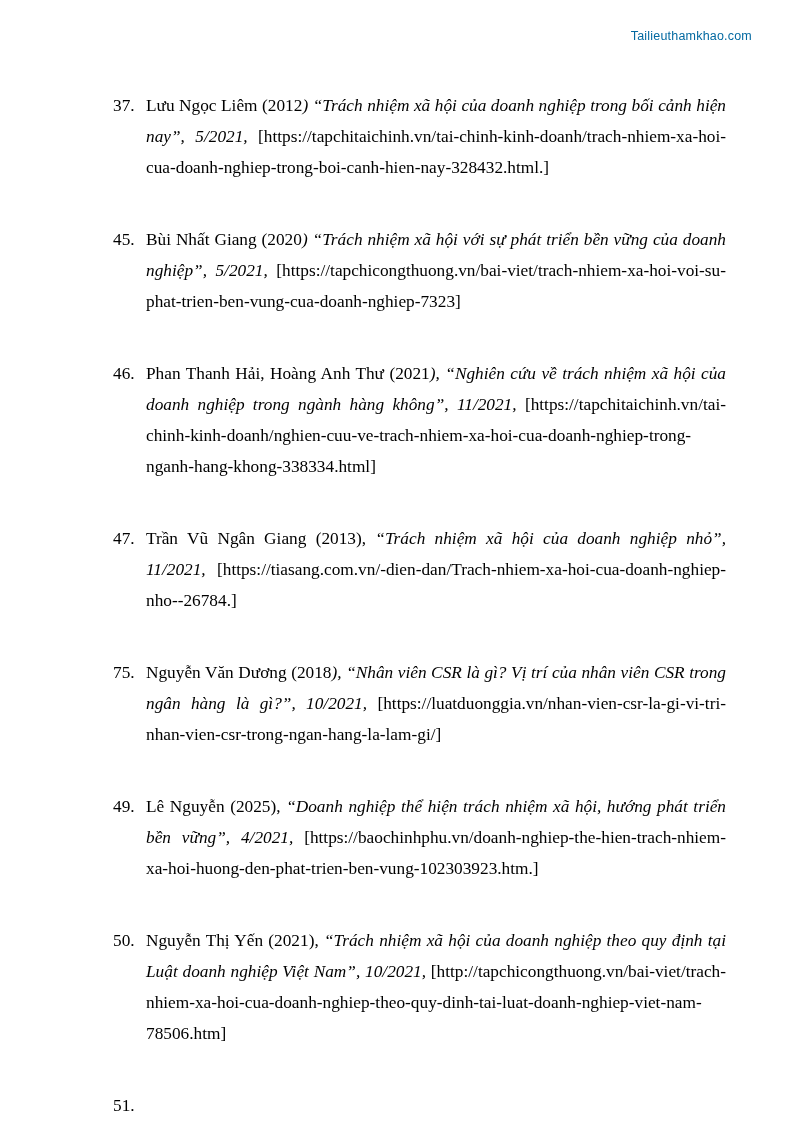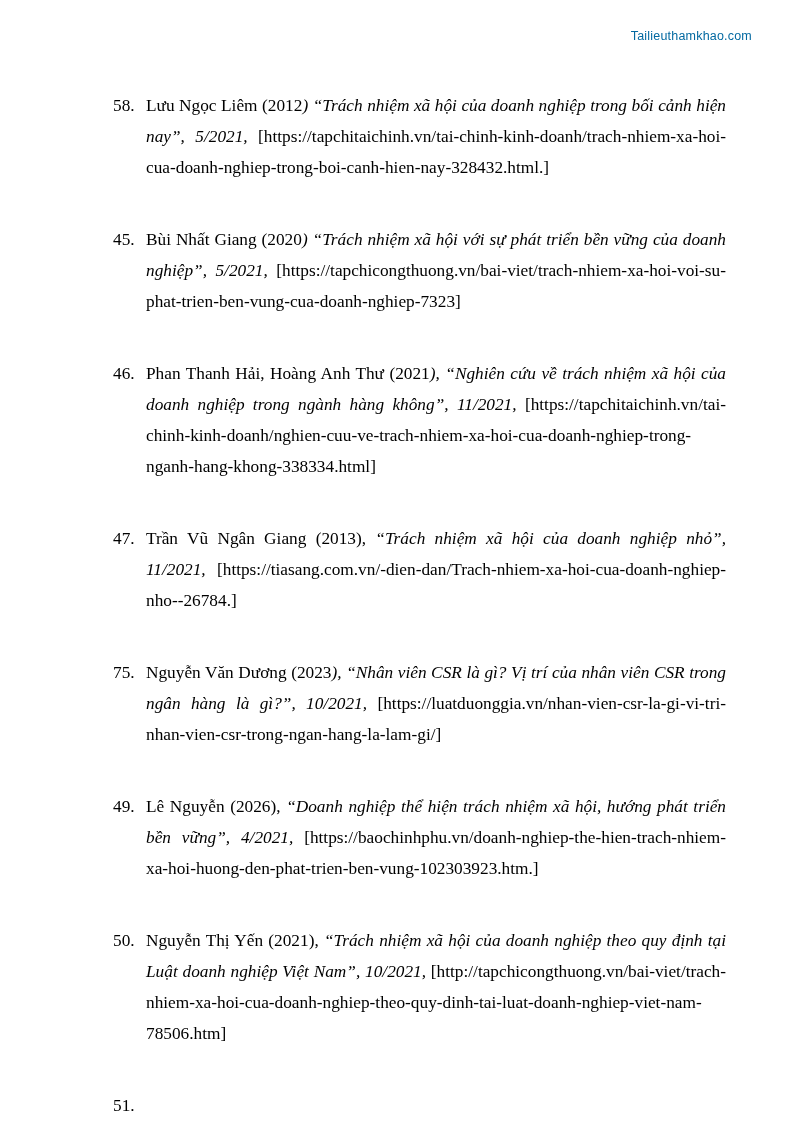--- a/index.html
+++ b/index.html
@@ -82,42 +82,42 @@
 </head>
 <body>
 
 <div id="watermark">Tailieuthamkhao.com</div>
 
 <div id="page">
 
 
   <ol class="ref-list" id="ref-list">
       <li class="ref-item">
-        <span class="ref-num">58.</span>
+        <span class="ref-num">37.</span>
         <span class="ref-body"><span class="ro">Lưu Ngọc Liêm (2012</span><span class="it">) </span><span class="it">“Trách nhiệm xã hội của doanh nghiệp trong bối cảnh hiện nay”</span><span class="it">, 5/2021, </span><span class="url">[https://tapchitaichinh.vn/tai-chinh-kinh-doanh/trach-nhiem-xa-hoi-cua-doanh-nghiep-trong-boi-canh-hien-nay-328432.html.]</span></span>
       </li>
       <li class="ref-item">
         <span class="ref-num">45.</span>
         <span class="ref-body"><span class="ro">Bùi Nhất Giang (2020</span><span class="it">) </span><span class="it">“Trách nhiệm xã hội với sự phát triển bền vững của doanh nghiệp”</span><span class="it">, 5/2021, </span><span class="url">[https://tapchicongthuong.vn/bai-viet/trach-nhiem-xa-hoi-voi-su-phat-trien-ben-vung-cua-doanh-nghiep-7323]</span></span>
       </li>
       <li class="ref-item">
         <span class="ref-num">46.</span>
         <span class="ref-body"><span class="ro">Phan Thanh Hải, Hoàng Anh Thư (2021</span><span class="it">), </span><span class="it">“Nghiên cứu về trách nhiệm xã hội của doanh nghiệp trong ngành hàng không”</span><span class="it">, 11/2021, </span><span class="url">[https://tapchitaichinh.vn/tai-chinh-kinh-doanh/nghien-cuu-ve-trach-nhiem-xa-hoi-cua-doanh-nghiep-trong-nganh-hang-khong-338334.html]</span></span>
       </li>
       <li class="ref-item">
         <span class="ref-num">47.</span>
         <span class="ref-body"><span class="ro">Trần Vũ Ngân Giang (2013),</span><span class="it"> </span><span class="it">“Trách nhiệm xã hội của doanh nghiệp nhỏ”</span><span class="it">, 11/2021, </span><span class="url">[https://tiasang.com.vn/-dien-dan/Trach-nhiem-xa-hoi-cua-doanh-nghiep-nho--26784.]</span></span>
       </li>
       <li class="ref-item">
         <span class="ref-num">75.</span>
-        <span class="ref-body"><span class="ro">Nguyễn Văn Dương (2023</span><span class="it">), </span><span class="it">“Nhân viên CSR là gì? Vị trí của nhân viên CSR trong ngân hàng là gì?”</span><span class="it">, 10/2021, </span><span class="url">[https://luatduonggia.vn/nhan-vien-csr-la-gi-vi-tri-nhan-vien-csr-trong-ngan-hang-la-lam-gi/]</span></span>
+        <span class="ref-body"><span class="ro">Nguyễn Văn Dương (2018</span><span class="it">), </span><span class="it">“Nhân viên CSR là gì? Vị trí của nhân viên CSR trong ngân hàng là gì?”</span><span class="it">, 10/2021, </span><span class="url">[https://luatduonggia.vn/nhan-vien-csr-la-gi-vi-tri-nhan-vien-csr-trong-ngan-hang-la-lam-gi/]</span></span>
       </li>
       <li class="ref-item">
         <span class="ref-num">49.</span>
-        <span class="ref-body"><span class="ro">Lê Nguyễn (2026),</span><span class="it"> </span><span class="it">“Doanh nghiệp thể hiện trách nhiệm xã hội, hướng phát triển bền vững”</span><span class="it">, 4/2021, </span><span class="url">[https://baochinhphu.vn/doanh-nghiep-the-hien-trach-nhiem-xa-hoi-huong-den-phat-trien-ben-vung-102303923.htm.]</span></span>
+        <span class="ref-body"><span class="ro">Lê Nguyễn (2025),</span><span class="it"> </span><span class="it">“Doanh nghiệp thể hiện trách nhiệm xã hội, hướng phát triển bền vững”</span><span class="it">, 4/2021, </span><span class="url">[https://baochinhphu.vn/doanh-nghiep-the-hien-trach-nhiem-xa-hoi-huong-den-phat-trien-ben-vung-102303923.htm.]</span></span>
       </li>
       <li class="ref-item">
         <span class="ref-num">50.</span>
         <span class="ref-body"><span class="ro">Nguyễn Thị Yến (2021),</span><span class="it"> </span><span class="it">“Trách nhiệm xã hội của doanh nghiệp theo quy định tại Luật doanh nghiệp Việt Nam”</span><span class="it">, 10/2021, </span><span class="url">[http://tapchicongthuong.vn/bai-viet/trach-nhiem-xa-hoi-cua-doanh-nghiep-theo-quy-dinh-tai-luat-doanh-nghiep-viet-nam-78506.htm]</span></span>
       </li>
       <li class="ref-item">
         <span class="ref-num">51.</span>
         <span class="ref-body"></span>
       </li>
     </ol>

